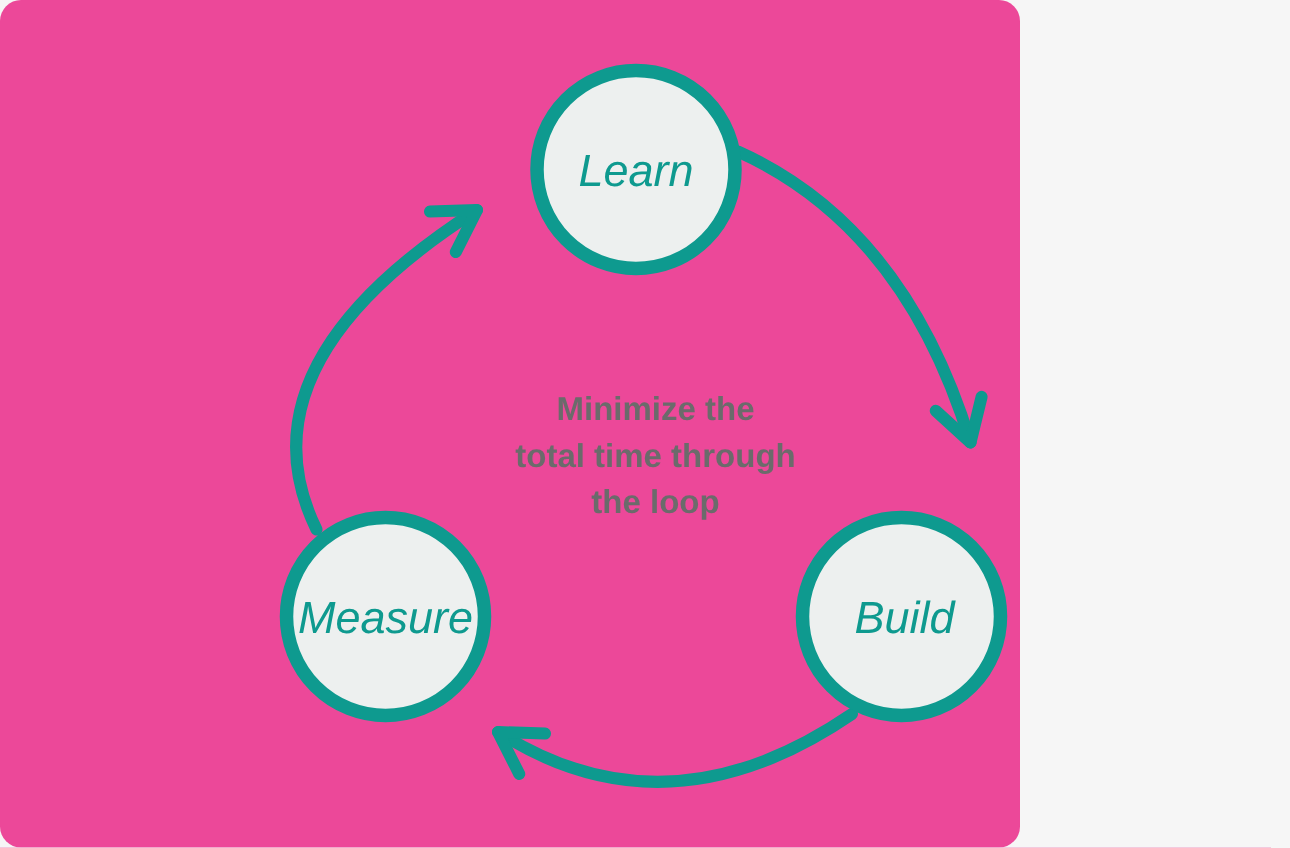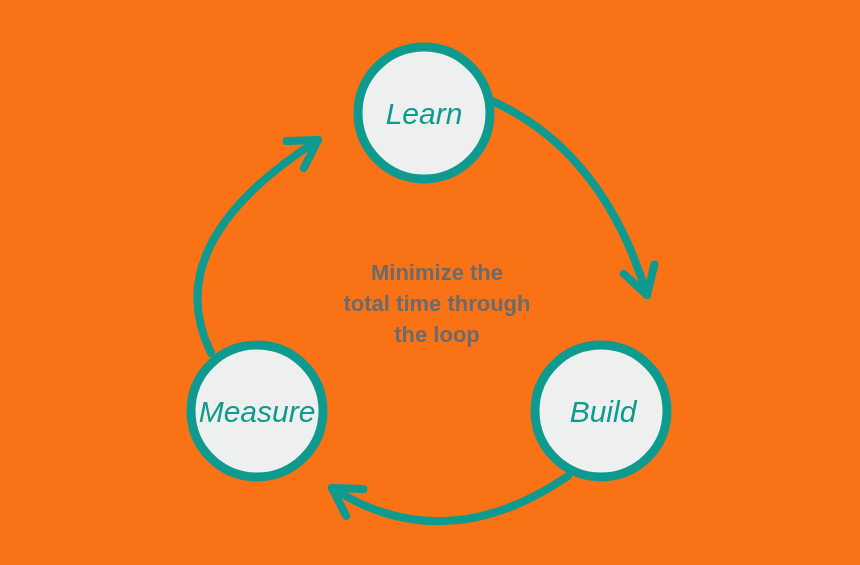--- a/index.html
+++ b/index.html
@@ -6,23 +6,24 @@
     margin: 0;
     padding: 0;
     width: 860px;
     height: 565px;
     background: #f6f6f6;
     overflow: hidden;
     font-family: "Liberation Sans", sans-serif;
   }
   .stage {
     position: relative;
-    width: 860px;
+    width: 680px;
     height: 565px;
-    background: #f97316;
+    background: #ec4899;
+    border-radius: 14px;
   }
   svg { display: block; }
   .node-circle {
     fill: #edf0ef;
     stroke: #0e9a8f;
     stroke-width: 9px;
   }
   .edge {
     fill: none;
     stroke: #0e9a8f;

